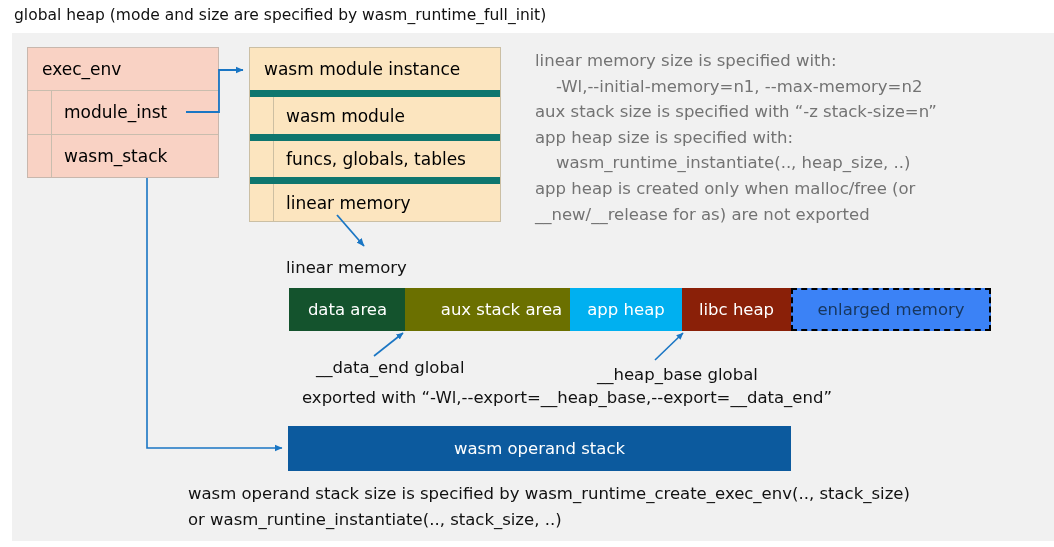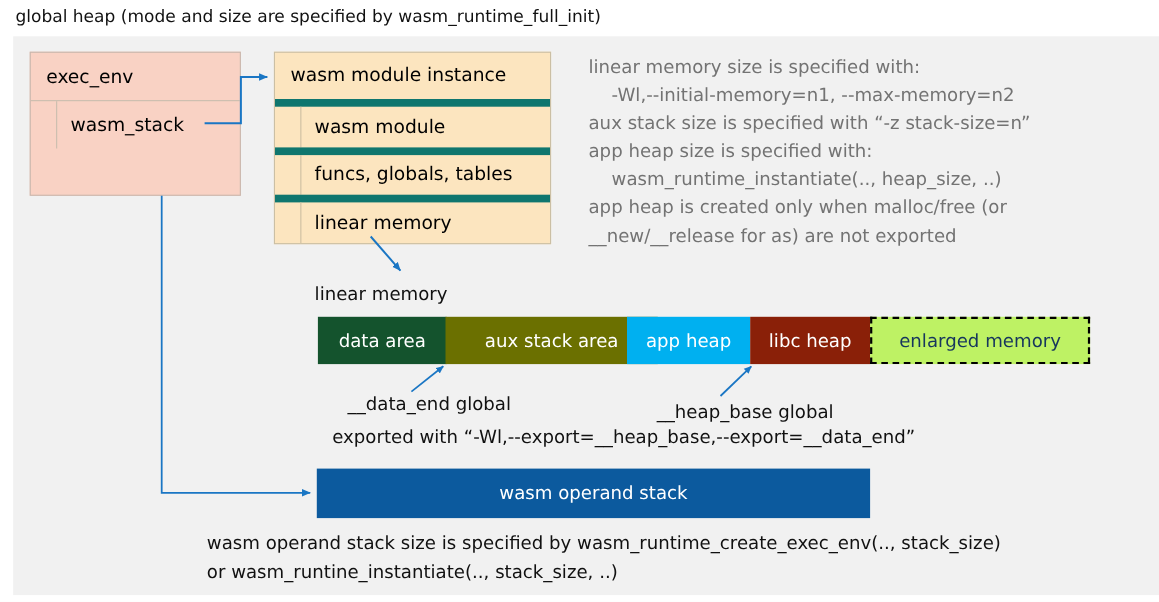--- a/index.html
+++ b/index.html
@@ -120,21 +120,21 @@
     height: 43px;
     display: flex;
     align-items: center;
     justify-content: center;
     font-size: 16.5px;
     color: #ffffff;
     box-sizing: border-box;
     white-space: nowrap;
   }
   .seg-dashed {
-    background: #bef264;
+    background: #3b82f6;
     border: 2.5px dashed #000000;
     color: #17365d;
   }
 
   
   .anno {
     position: absolute;
     font-size: 16.5px;
     color: #111111;
     white-space: nowrap;
@@ -182,20 +182,24 @@
 <body>
 
 <div class="canvas">
 
   <div class="title">global heap (mode and size are specified by wasm_runtime_full_init)</div>
 
   <div class="panel"></div>
 
   <div class="box box-exec" style="left:27px; top:47px; width:192px; height:131px;">
     <div class="row row-head" style="height:43px;">exec_env</div>
+    <div class="row divider-h" style="height:44px;">
+      <div class="gutter"></div>
+      <div class="cell">module_inst</div>
+    </div>
     <div class="row divider-h" style="height:44px;">
       <div class="gutter"></div>
       <div class="cell">wasm_stack</div>
     </div>
   </div>
 
   <div class="box box-mod" style="left:249px; top:47px; width:252px; height:175px;">
     <div class="row row-head" style="height:43px;">wasm module instance</div>
     <div class="row divider-h-mod" style="height:44px;">
       <div class="gutter gutter-mod"></div>

